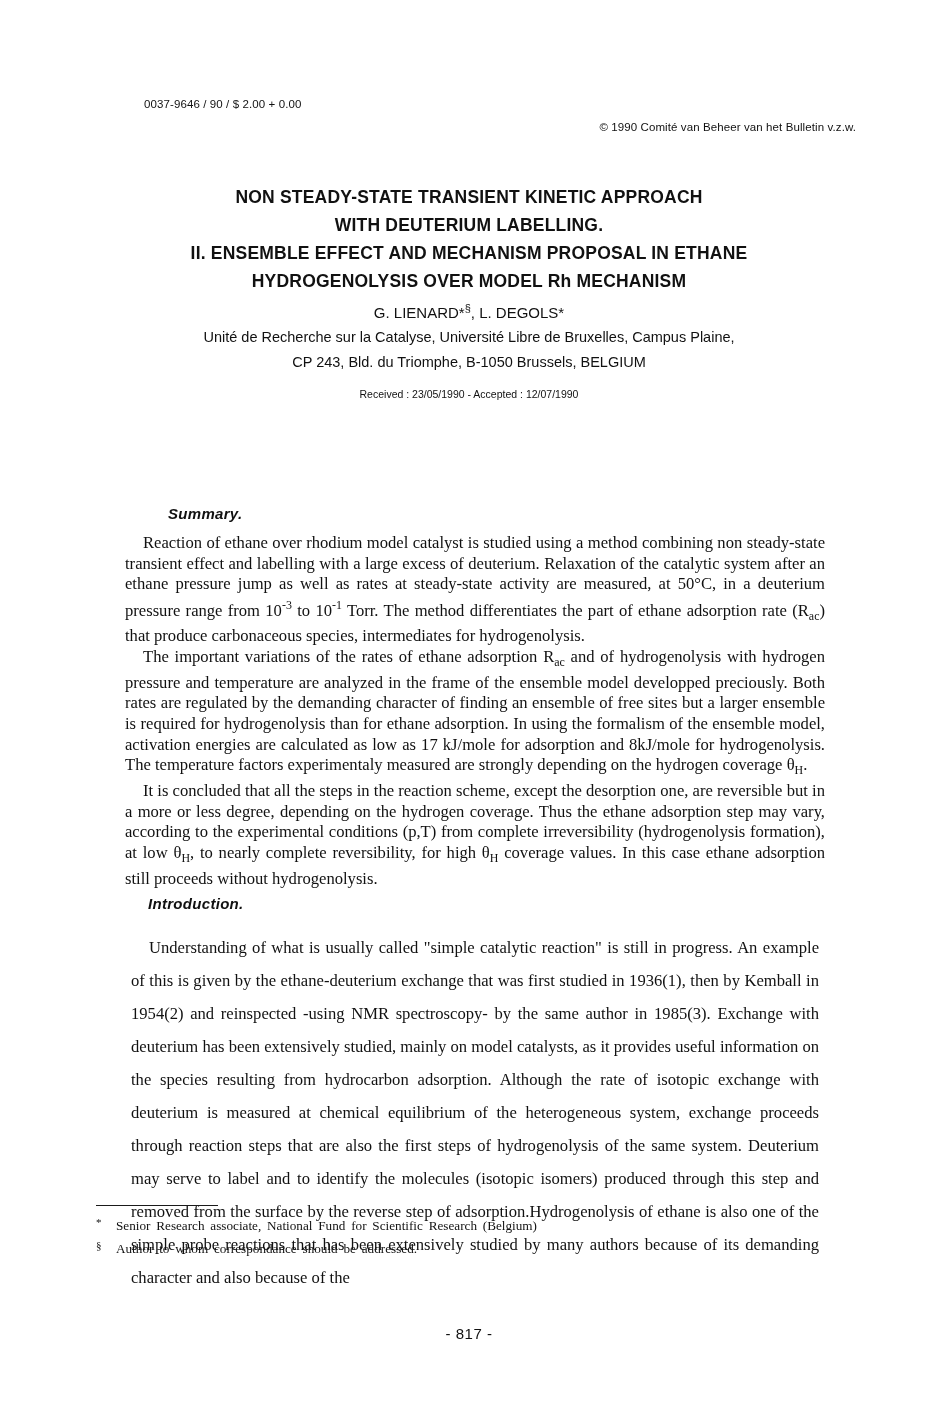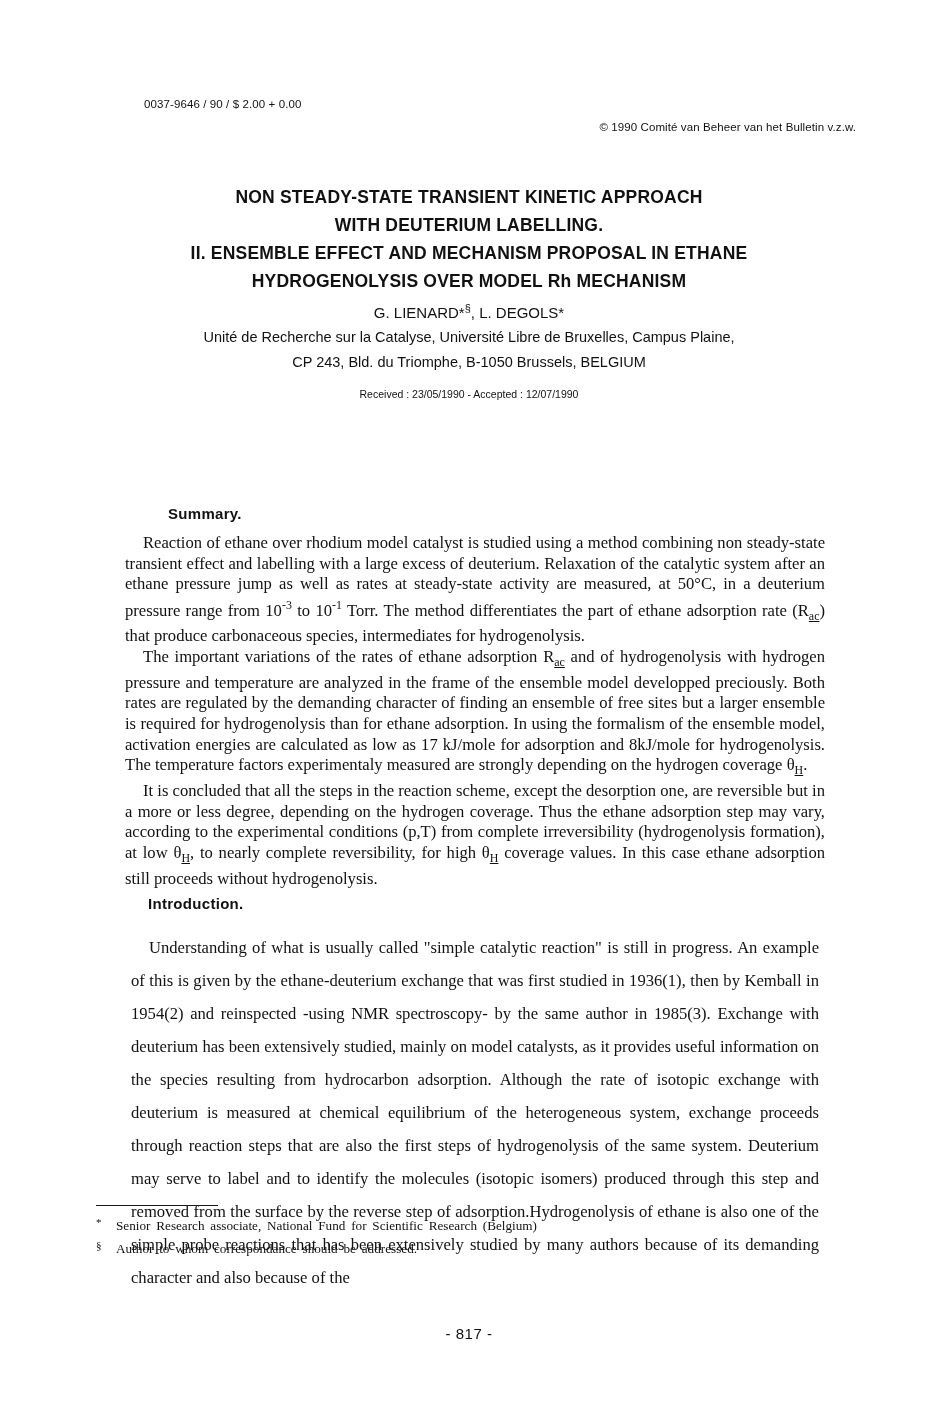--- a/index.html
+++ b/index.html
@@ -80,20 +80,21 @@
     left: 60px;
     right: 60px;
     text-align: center;
     font-family: "Liberation Sans", sans-serif;
     font-size: 10.5px;
   }
 
   
   .section-heading {
     font-family: "Liberation Sans", sans-serif;
+    font-style: italic;
     font-weight: bold;
     font-size: 15px;
     letter-spacing: 0.3px;
   }
   .summary-heading {
     position: absolute;
     top: 505px;
     left: 168px;
   }
   .summary-body {
@@ -167,21 +168,21 @@
     position: absolute;
     top: 1325px;
     left: 0;
     right: 0;
     text-align: center;
     font-family: "Liberation Sans", sans-serif;
     font-size: 15px;
     letter-spacing: 0.5px;
   }
 
-  sub.sb { font-size: 0.72em; vertical-align: sub; text-decoration: underline; }
+  sub.sb { font-size: 0.72em; vertical-align: sub; }
   sup.sp { font-size: 0.72em; vertical-align: super; }
 </style>
 </head>
 <body>
 
 <div class="page">
 
   <div class="masthead">
     <div class="masthead-row">
       <div class="masthead-right">0037-9646 / 90 / $ 2.00  +  0.00</div>

